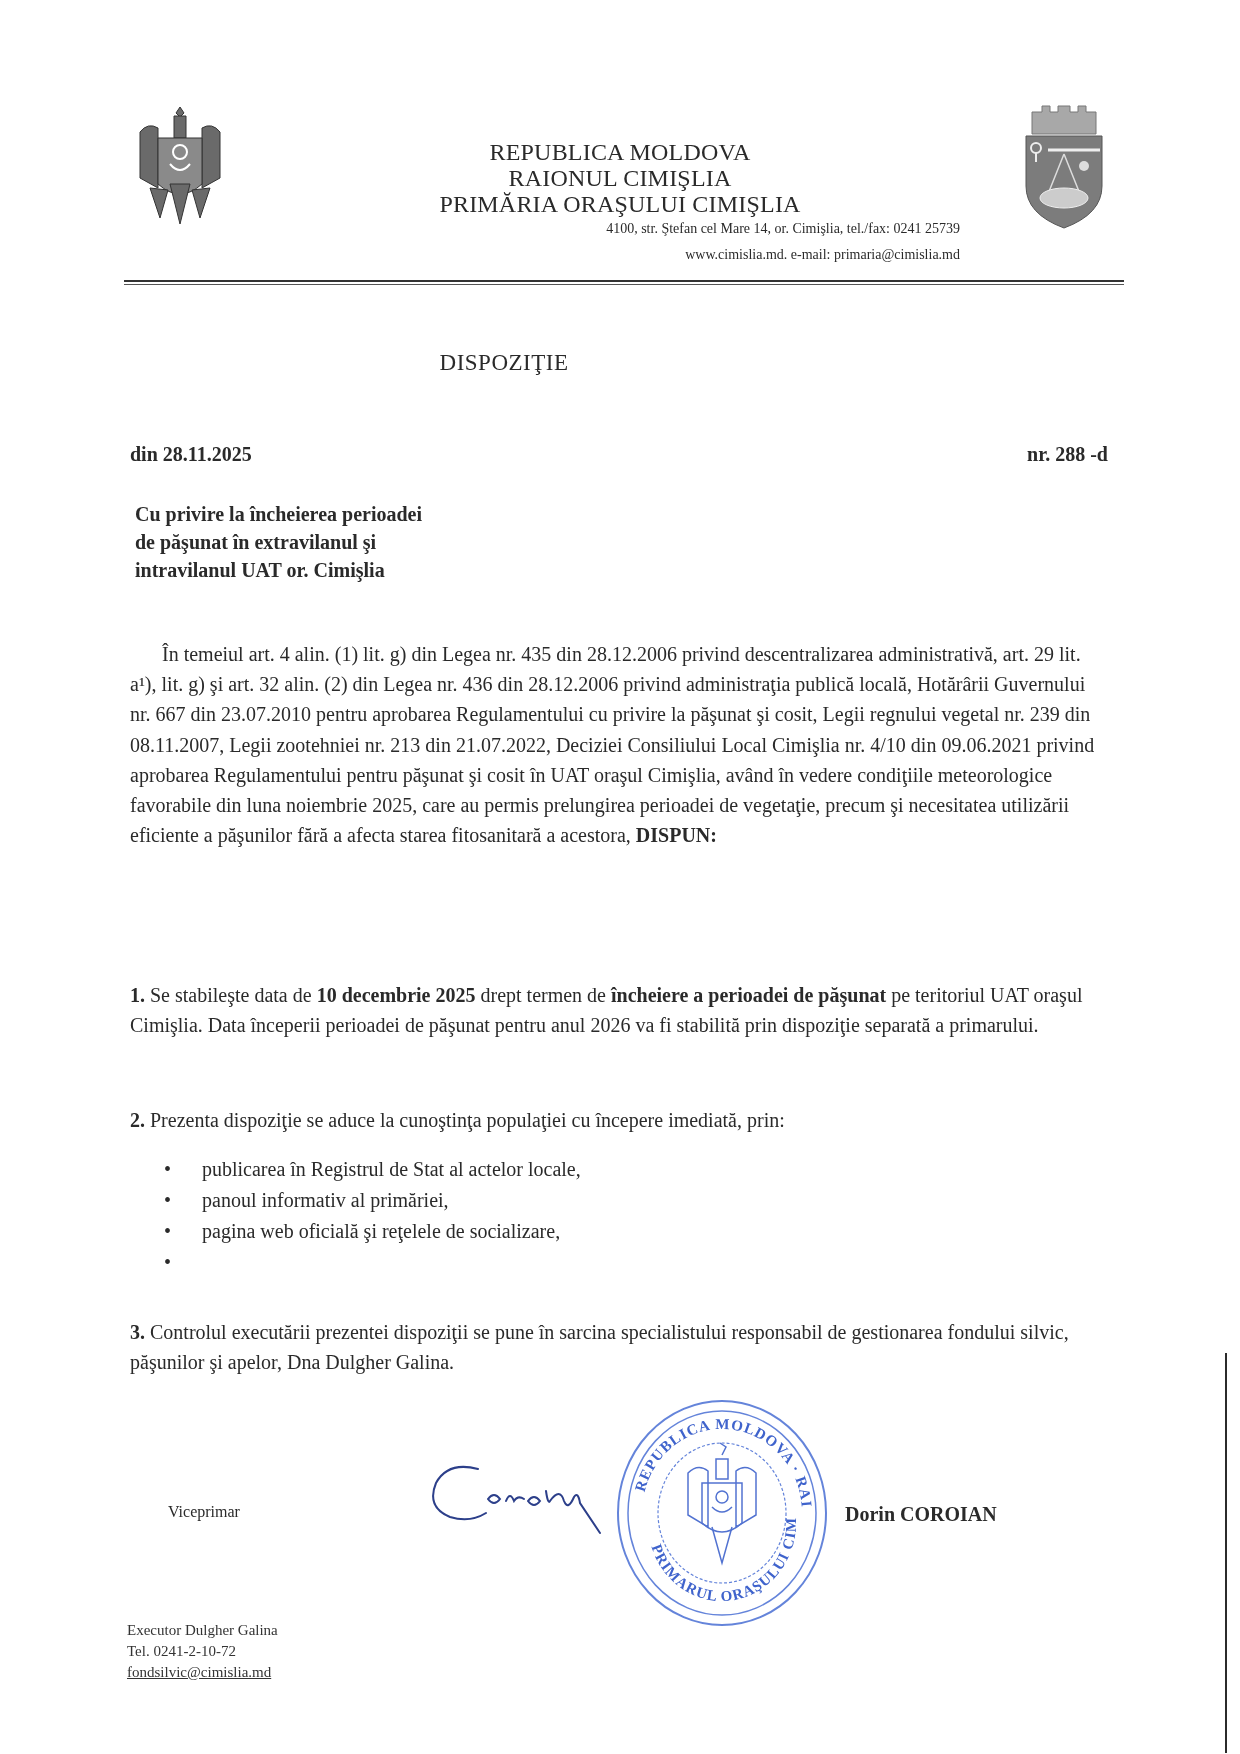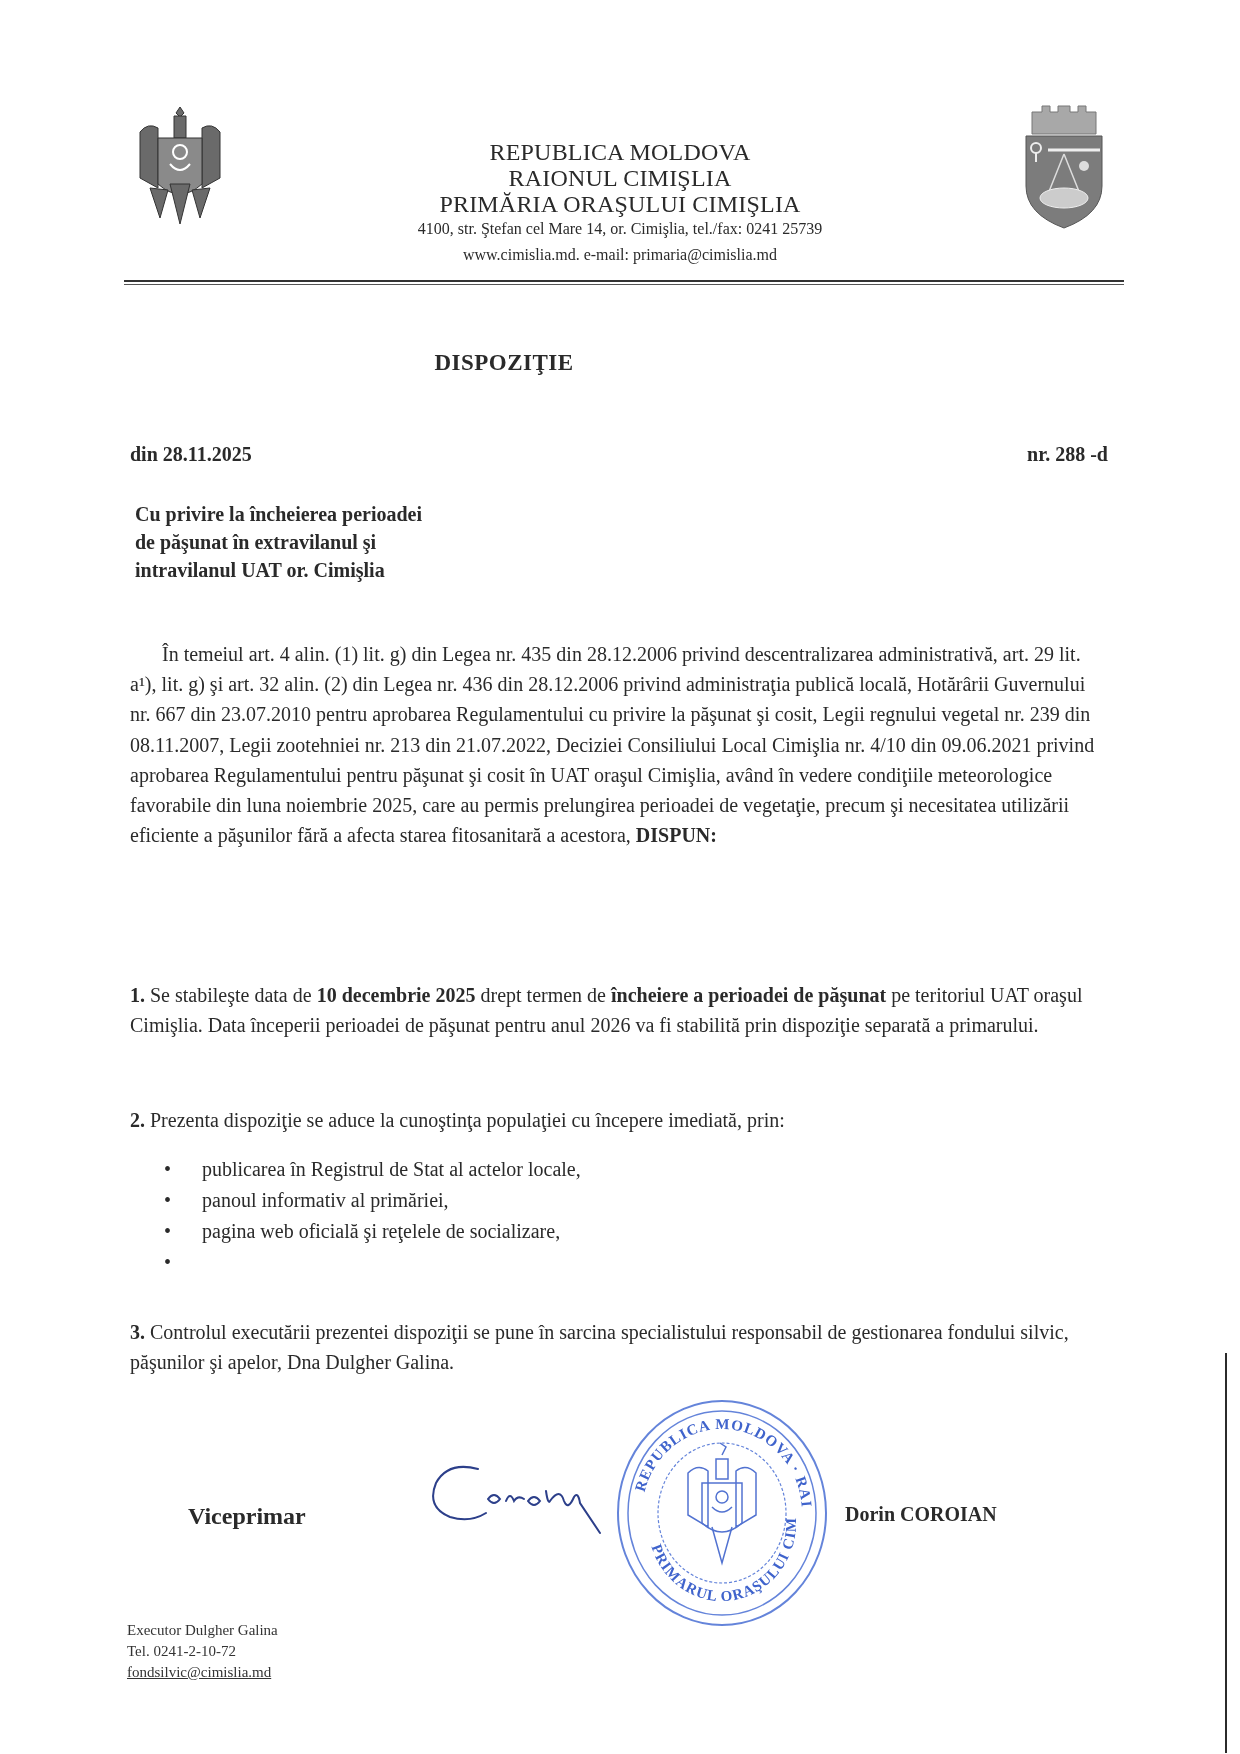--- a/index.html
+++ b/index.html
@@ -5,47 +5,47 @@
   html, body { margin: 0; padding: 0; background: #ffffff; }
   body { width: 1240px; height: 1754px; position: relative; overflow: hidden;
          font-family: "Liberation Serif", "DejaVu Serif", serif; color: #2a2a2a; }
   .abs { position: absolute; }
 
   
   .coat-left { left: 130px; top: 102px; width: 100px; height: 130px; }
   .coat-right { left: 1018px; top: 104px; width: 92px; height: 126px; }
   .hdr { left: 280px; width: 680px; text-align: center; }
   .hdr-line { font-weight: normal; font-size: 24px; letter-spacing: 0.2px; line-height: 26px; }
-  .hdr-addr { font-size: 16px; line-height: 26px; }
+  .hdr-addr { font-size: 14px; line-height: 26px; text-align: right; }
   .hdr1 { top: 139px; }
   .hdr2 { top: 165px; }
   .hdr3 { top: 191px; text-align: center; }
   .hdr4 { top: 216px; }
   .hdr5 { top: 242px; }
   .rule1 { left: 124px; top: 280px; width: 1000px; height: 2px; background: #333; }
   .rule2 { left: 124px; top: 284px; width: 1000px; height: 1px; background: #555; }
 
-  .doc-title { left: 0; width: 1008px; top: 350px; text-align: center; font-weight: bold; font-size: 23px; letter-spacing: 0.5px; }
+  .doc-title { left: 0; width: 1008px; top: 350px; text-align: center; font-weight: normal; font-size: 23px; letter-spacing: 0.5px; }
   .date { left: 130px; top: 443px; font-weight: bold; font-size: 20px; }
   .number { right: 132px; top: 443px; font-weight: bold; font-size: 20px; }
 
   .subject { left: 135px; top: 500px; font-weight: bold; font-size: 20px; line-height: 28px; }
   .subject div { white-space: nowrap; }
 
   .para { left: 130px; width: 980px; font-size: 20px; line-height: 30.2px; }
   .p-intro { top: 639px; text-indent: 32px; }
   .p1 { top: 963px; margin-top: 17px; }
   .p2 { top: 1105px; }
   .p3 { top: 1317px; }
 
   .bullets { left: 150px; top: 1154px; font-size: 20px; line-height: 31px; list-style: none; margin: 0; padding: 0; }
   .bullets li { position: relative; padding-left: 52px; }
   .bullets li .dot { position: absolute; left: 14px; top: 0; }
 
-  .sig-role { left: 188px; top: 1503px; font-weight: bold; font-size: 24px; }
+  .sig-role { left: 168px; top: 1503px; font-weight: normal; font-size: 16px; }
   .sig-name { left: 845px; top: 1503px; font-weight: bold; font-size: 20px; }
   .signature { left: 430px; top: 1455px; width: 190px; height: 80px; }
   .stamp { left: 612px; top: 1397px; width: 220px; height: 232px; }
 
   .footer { left: 127px; top: 1620px; font-size: 15px; line-height: 21px; color: #333; }
   .footer .email { text-decoration: underline; }
 
   .edge-line { left: 1225px; top: 1353px; width: 2px; height: 400px; background: #2b2b2b; }
 </style>
 </head>

